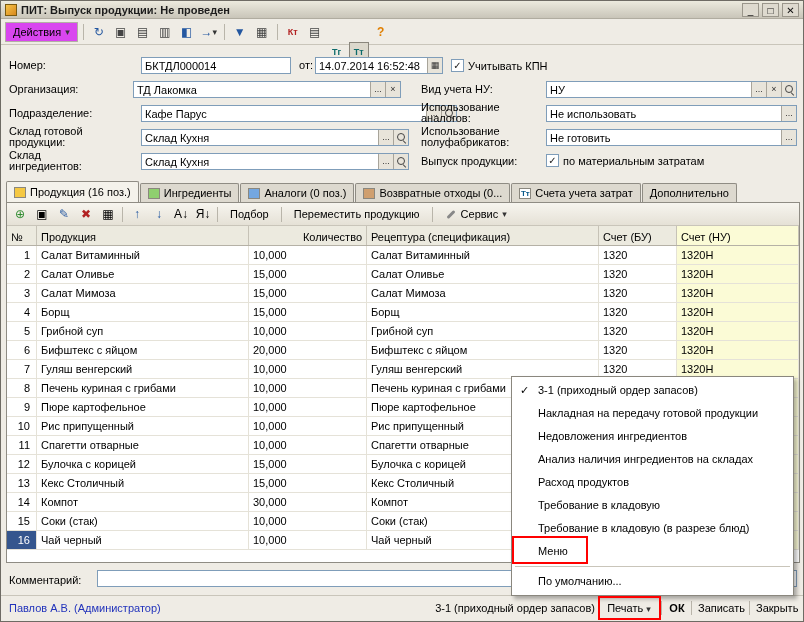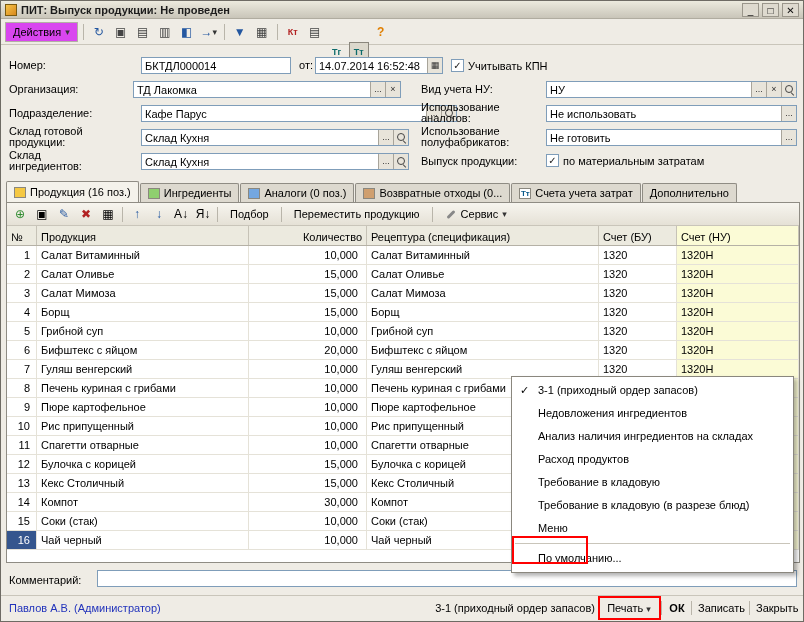--- a/index.html
+++ b/index.html
@@ -59,21 +59,21 @@
   .wrench { width:12px; height:12px; position:relative; }
   .wrench::before { content:""; position:absolute; left:1px; top:5px; width:10px; height:3px; background:#888; transform:rotate(-45deg); border-radius:2px; }
 
   .thead, .trow { display:grid; grid-template-columns:30px 212px 118px 232px 78px 1fr; }
   .thead { height:20px; background:#eceadf; border-bottom:1px solid #b5b1a6; }
   .thead .c { padding:4px 4px 0; font-size:11px; }
   .trow { height:19px; border-bottom:1px solid #e5e2d8; }
   .c { border-right:1px solid #e5e2d8; padding:2px 4px; overflow:hidden; white-space:nowrap; line-height:14px; }
   .thead .c { border-right:1px solid #c6c2b6; }
   .n { text-align:right; padding-right:6px; }
-  .q { text-align:right; padding-right:8px; }
+  .q { padding-right:8px; }
   .hq { text-align:right; padding-right:8px; }
   .nu { background:#fbfbd6; }
   .sel { background:#35568e; color:#fff; }
 
   
   .comment-label { position:absolute; top:573px; left:8px; }
   .comment-fld { top:569px; left:96px; width:700px; }
   .footer { position:absolute; top:594px; left:0; right:0; height:27px; border-top:1px solid #c9c5ba; background:#efece5; }
   .user-link { position:absolute; left:8px; top:601px; color:#2233bb; }
   .print-doc { position:absolute; left:424px; top:601px; width:170px; text-align:right; white-space:nowrap; }
@@ -403,20 +403,23 @@
   <span class="fb" style="left:693px;width:54px">Записать</span>
   <span class="fsep" style="left:748px"></span>
   <span class="fb" style="left:751px;width:48px">Закрыть</span>
 
   <div class="print-menu">
     <div class="pm-item">
       <span class="pm-check">✓</span>
       <span>3-1 (приходный ордер запасов)</span>
     </div>
     <div class="pm-item">
+      <span>Накладная на передачу готовой продукции</span>
+    </div>
+    <div class="pm-item">
       <span>Недовложения ингредиентов</span>
     </div>
     <div class="pm-item">
       <span>Анализ наличия ингредиентов на складах</span>
     </div>
     <div class="pm-item">
       <span>Расход продуктов</span>
     </div>
     <div class="pm-item">
       <span>Требование в кладовую</span>

